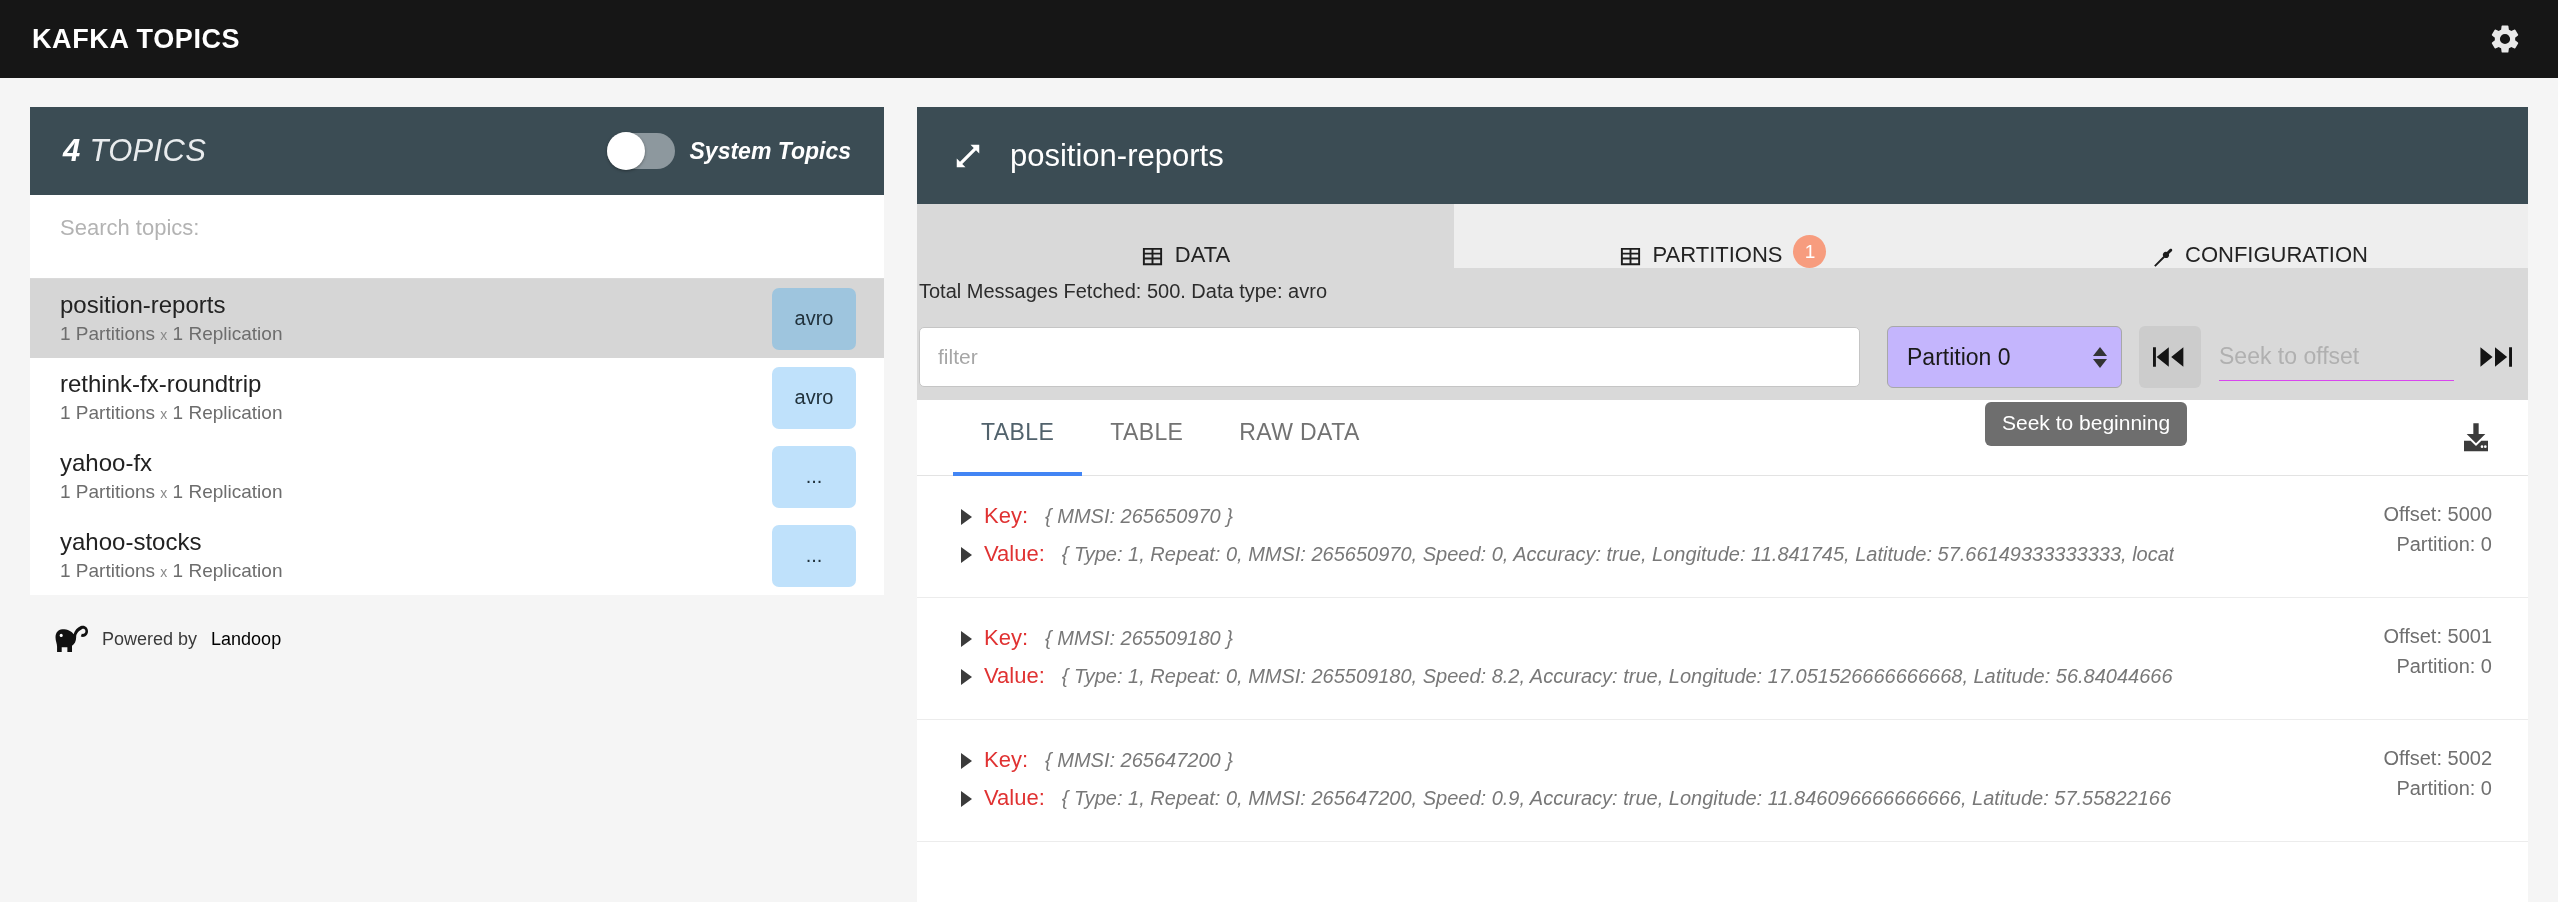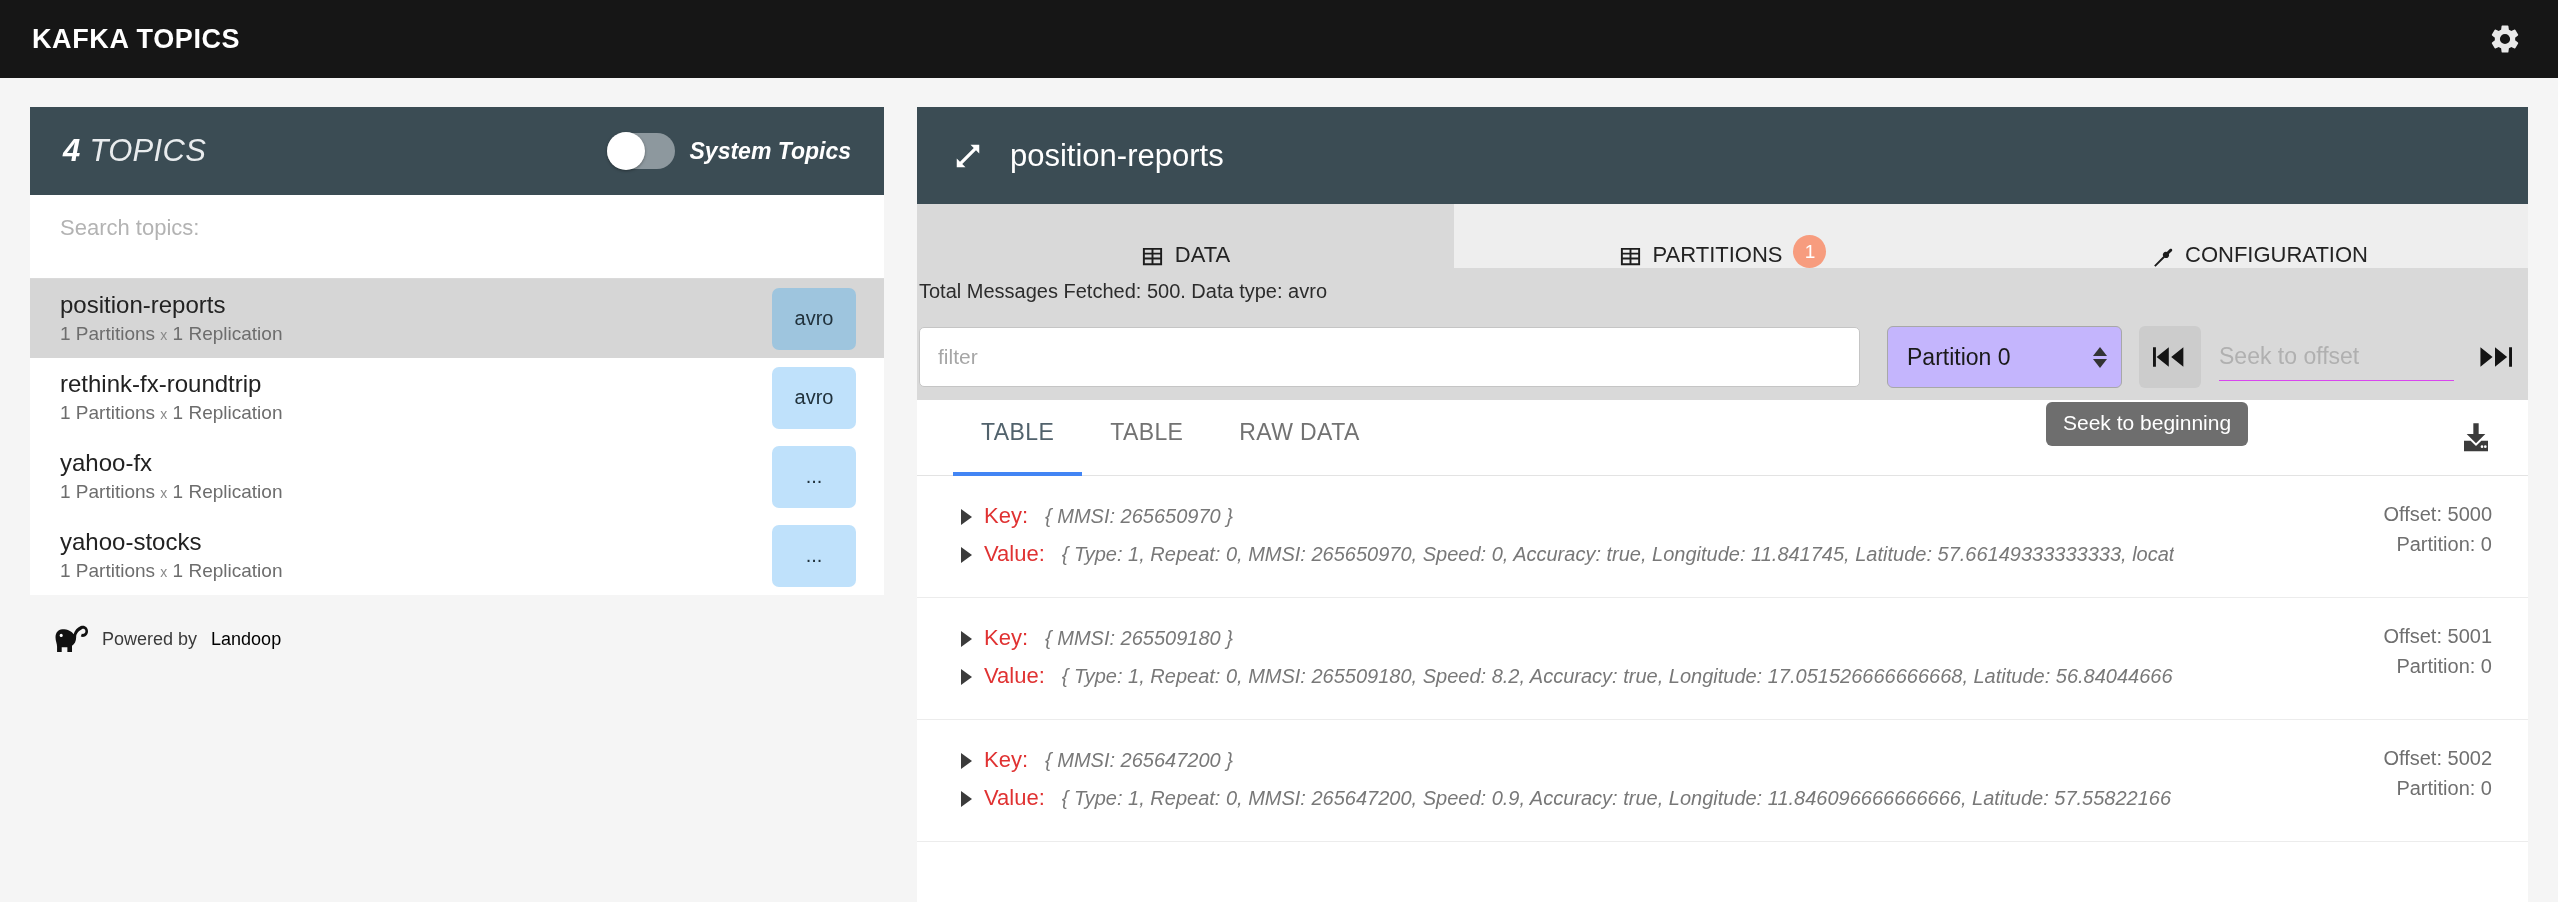--- a/index.html
+++ b/index.html
@@ -284,21 +284,21 @@
     font-size: 23px;
     color: #b91c1c;
     outline: none;
     font-family: "Liberation Sans", sans-serif;
     flex: 0 0 auto;
   }
   .seek-input::placeholder { color: #b0b0b0; }
 
   .tooltip {
     position: absolute;
-    left: 1129px;
+    left: 1068px;
     top: 88px;
     background: #6e6e6e;
     color: #ffffff;
     font-size: 21px;
     border-radius: 6px;
     padding: 9px 17px 11px 17px;
     white-space: nowrap;
     z-index: 20;
   }
 

